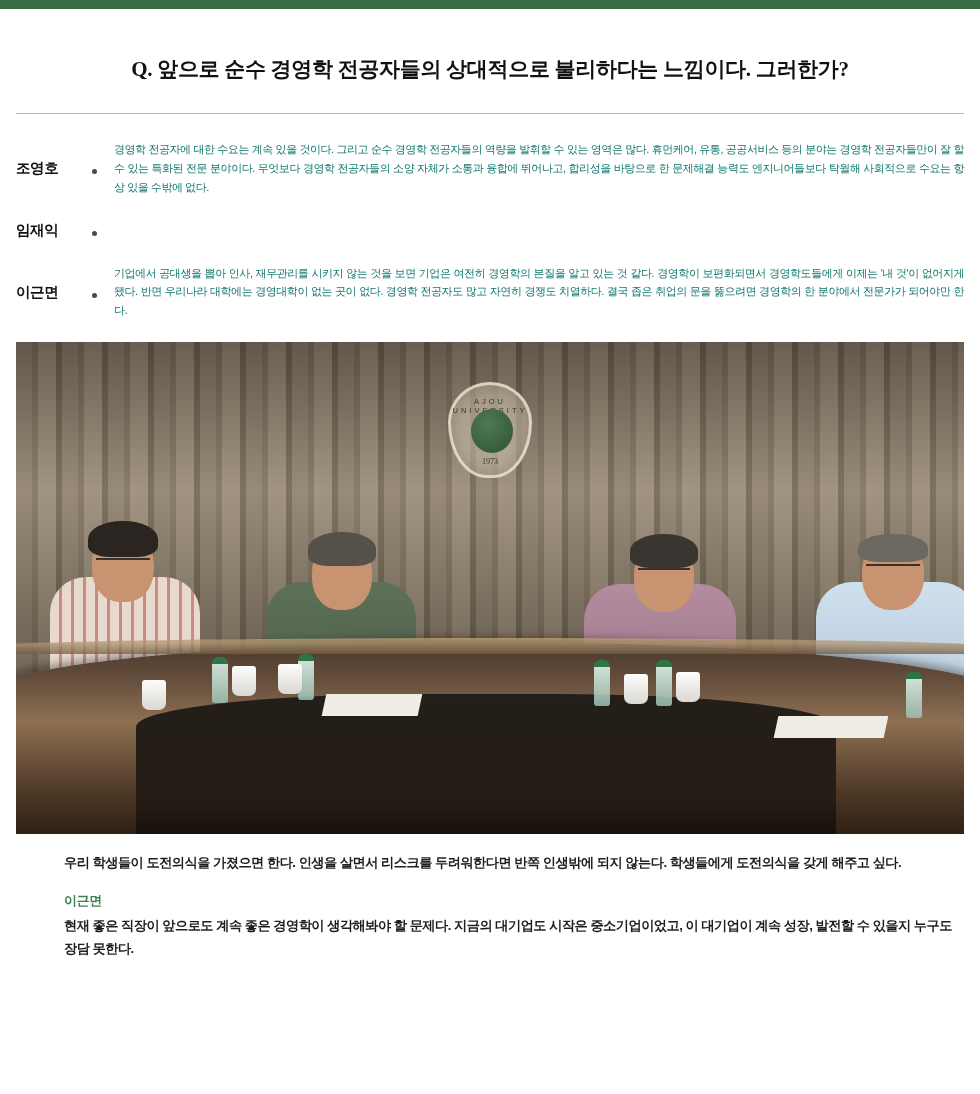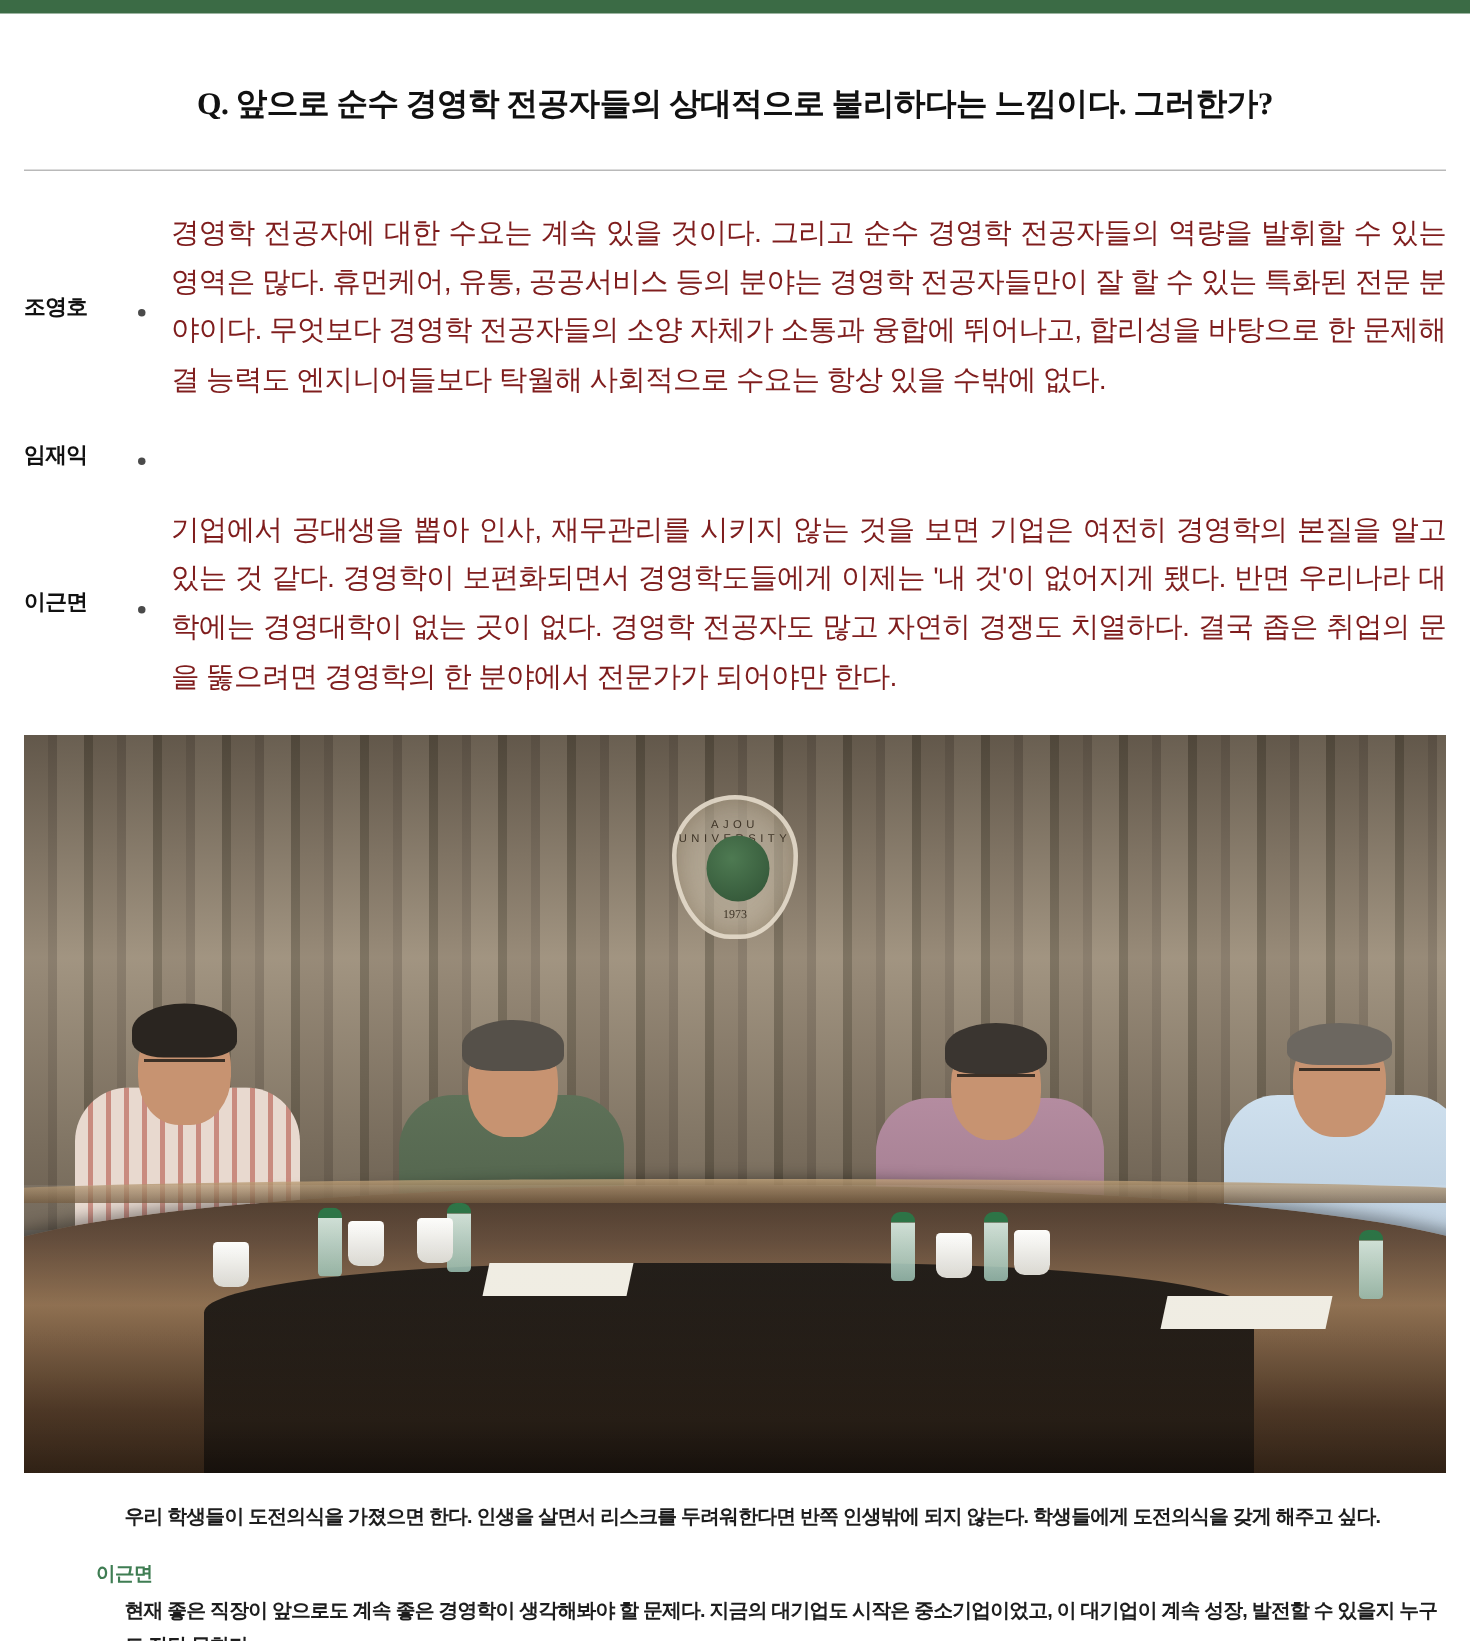--- a/index.html
+++ b/index.html
@@ -59,23 +59,23 @@
   }
   .bullet span {
     display: block;
     width: 5px;
     height: 5px;
     border-radius: 50%;
     background: #4a4a4a;
   }
   .answer {
     flex: 1 1 auto;
-    font-size: 19px;
+    font-size: 11px;
     line-height: 1.72;
-    color: #7f1d1d;
+    color: #0f766e;
     letter-spacing: -0.45px;
     text-align: justify;
   }
   .photo-wrap {
     margin: 14px 16px 0 16px;
   }
   .photo {
     position: relative;
     width: 948px;
     height: 492px;
@@ -244,21 +244,20 @@
     color: #3f7d53;
     letter-spacing: -0.4px;
     margin-bottom: 5px;
   }
   .cap-text {
     font-size: 13.2px;
     font-weight: bold;
     color: #1d1d1d;
     line-height: 1.68;
     letter-spacing: -0.5px;
-    margin-left: 19px;
   }
 </style>
 </head>
 <body>
 
 <div class="page">
 
   <div class="top-bar"></div>
 
   <h1 class="question">Q. 앞으로 순수 경영학 전공자들의 상대적으로 불리하다는 느낌이다. 그러한가?</h1>

